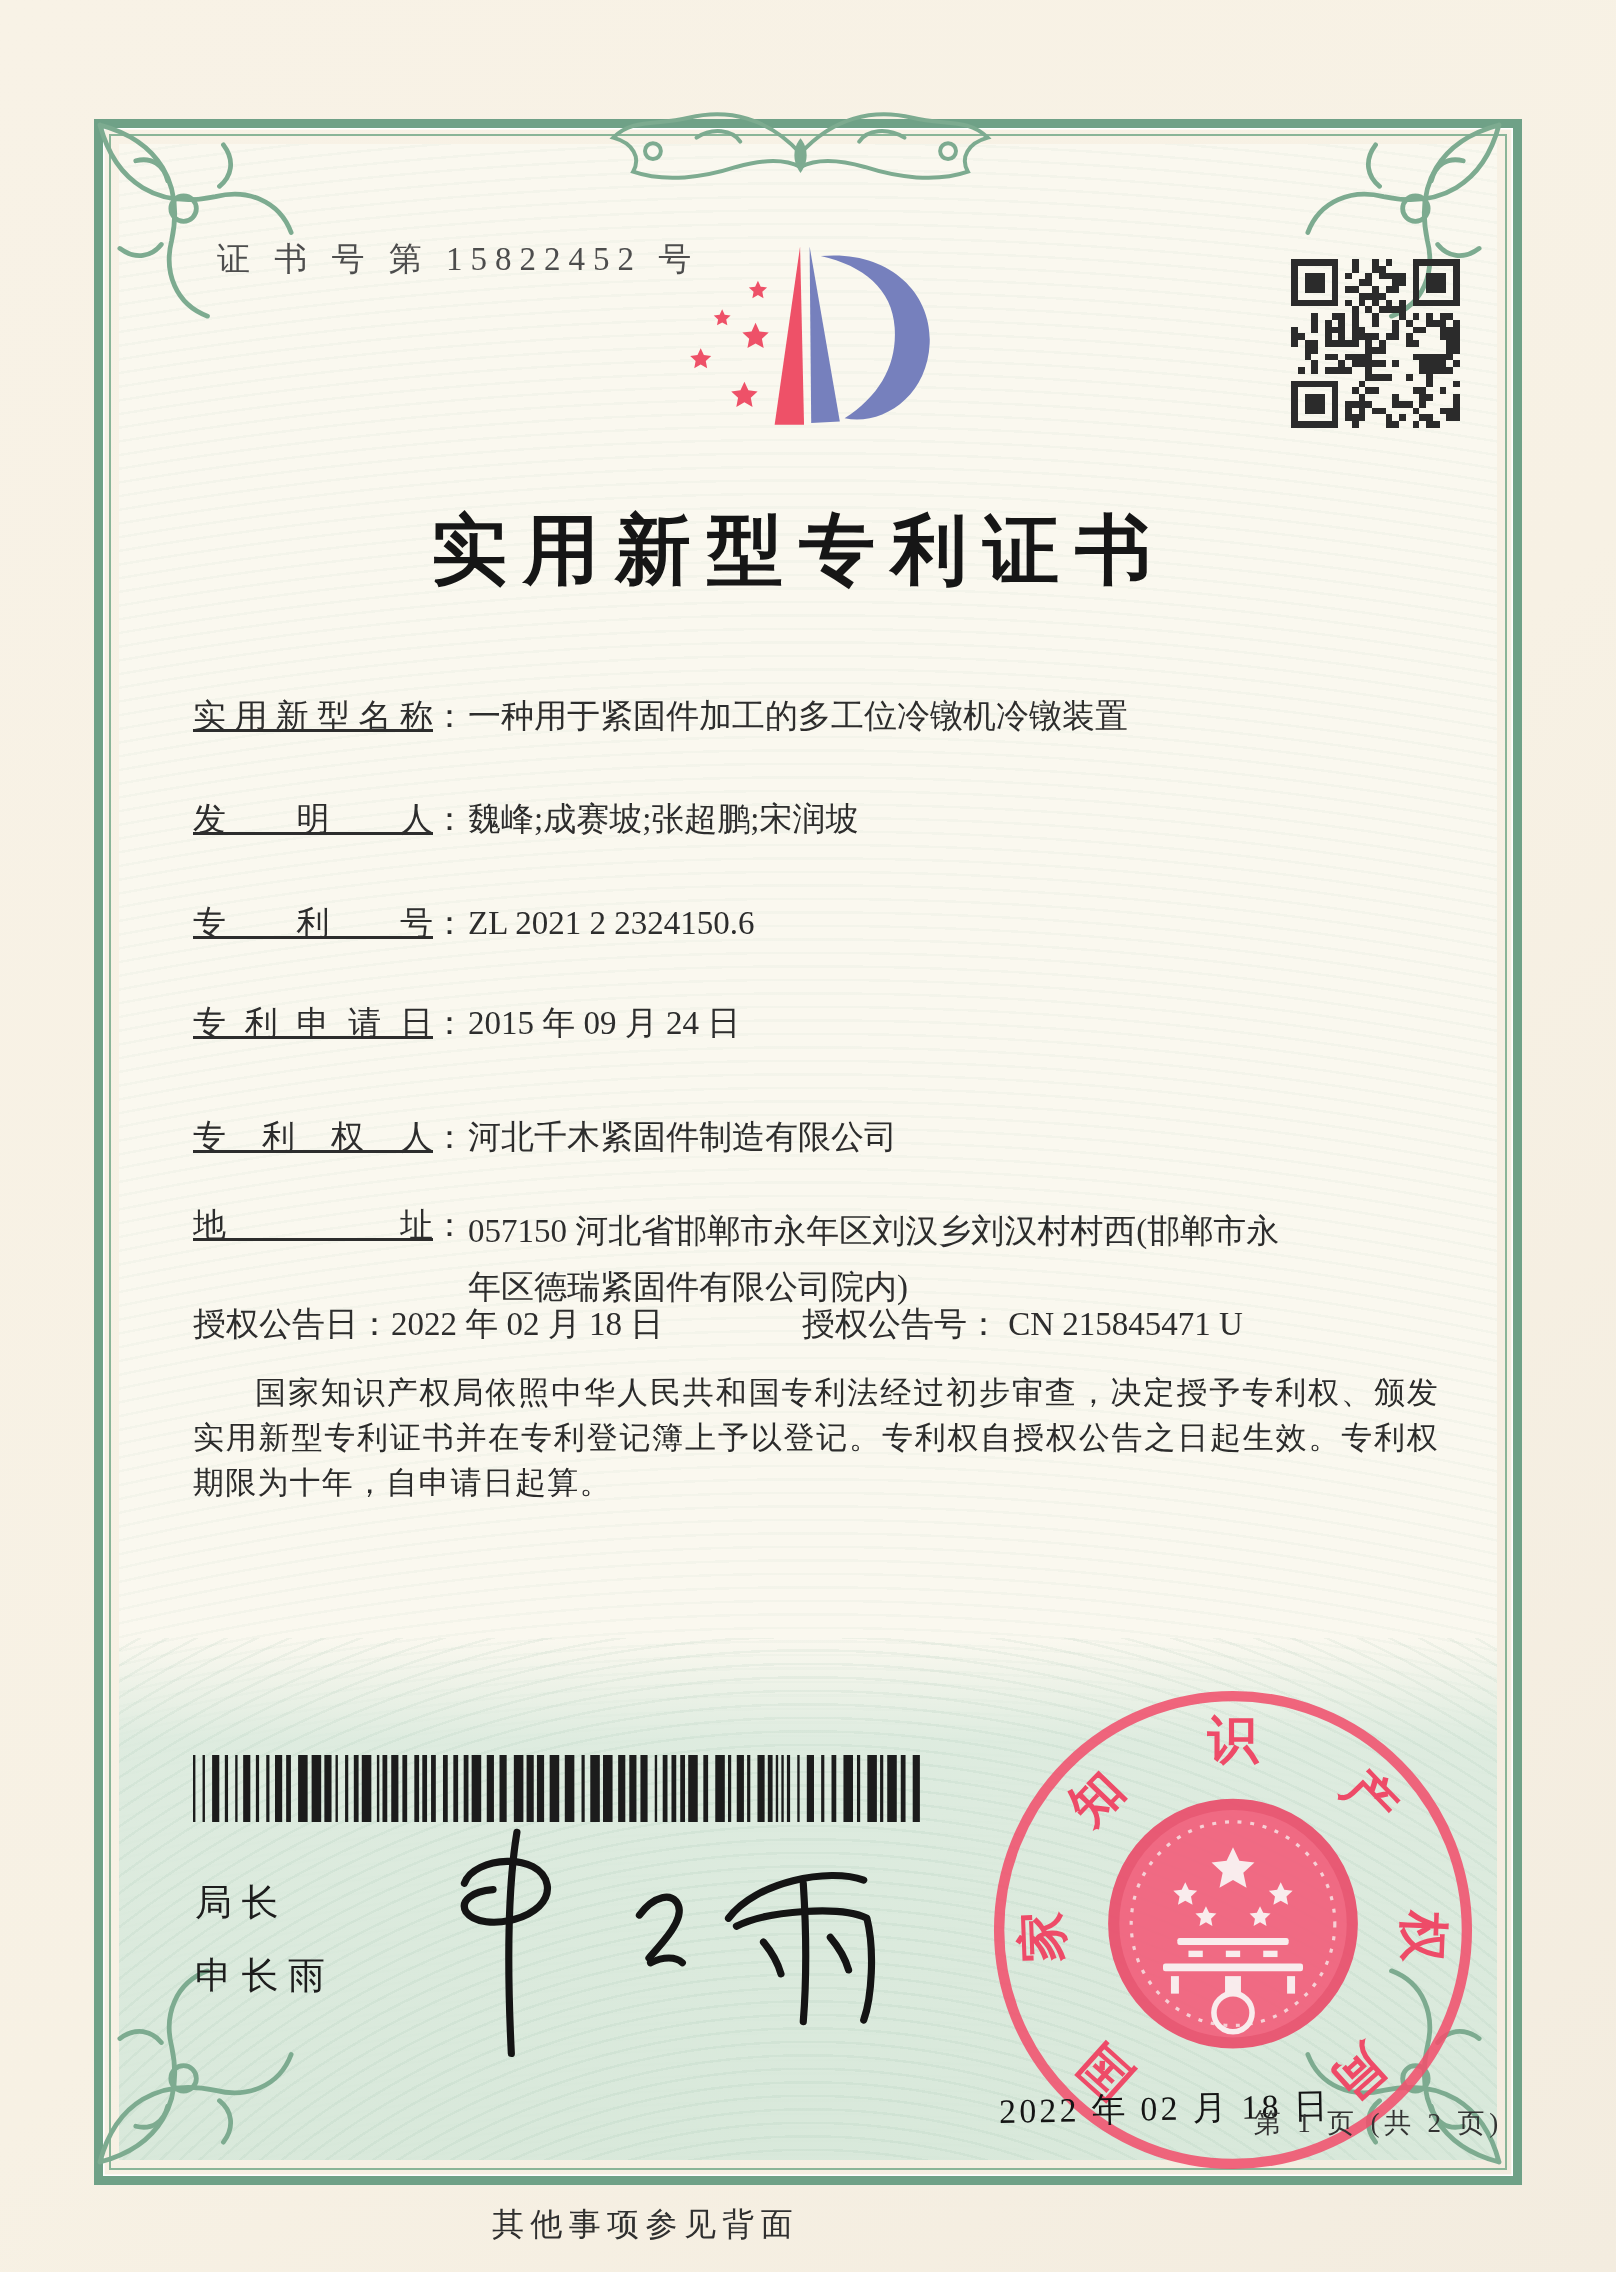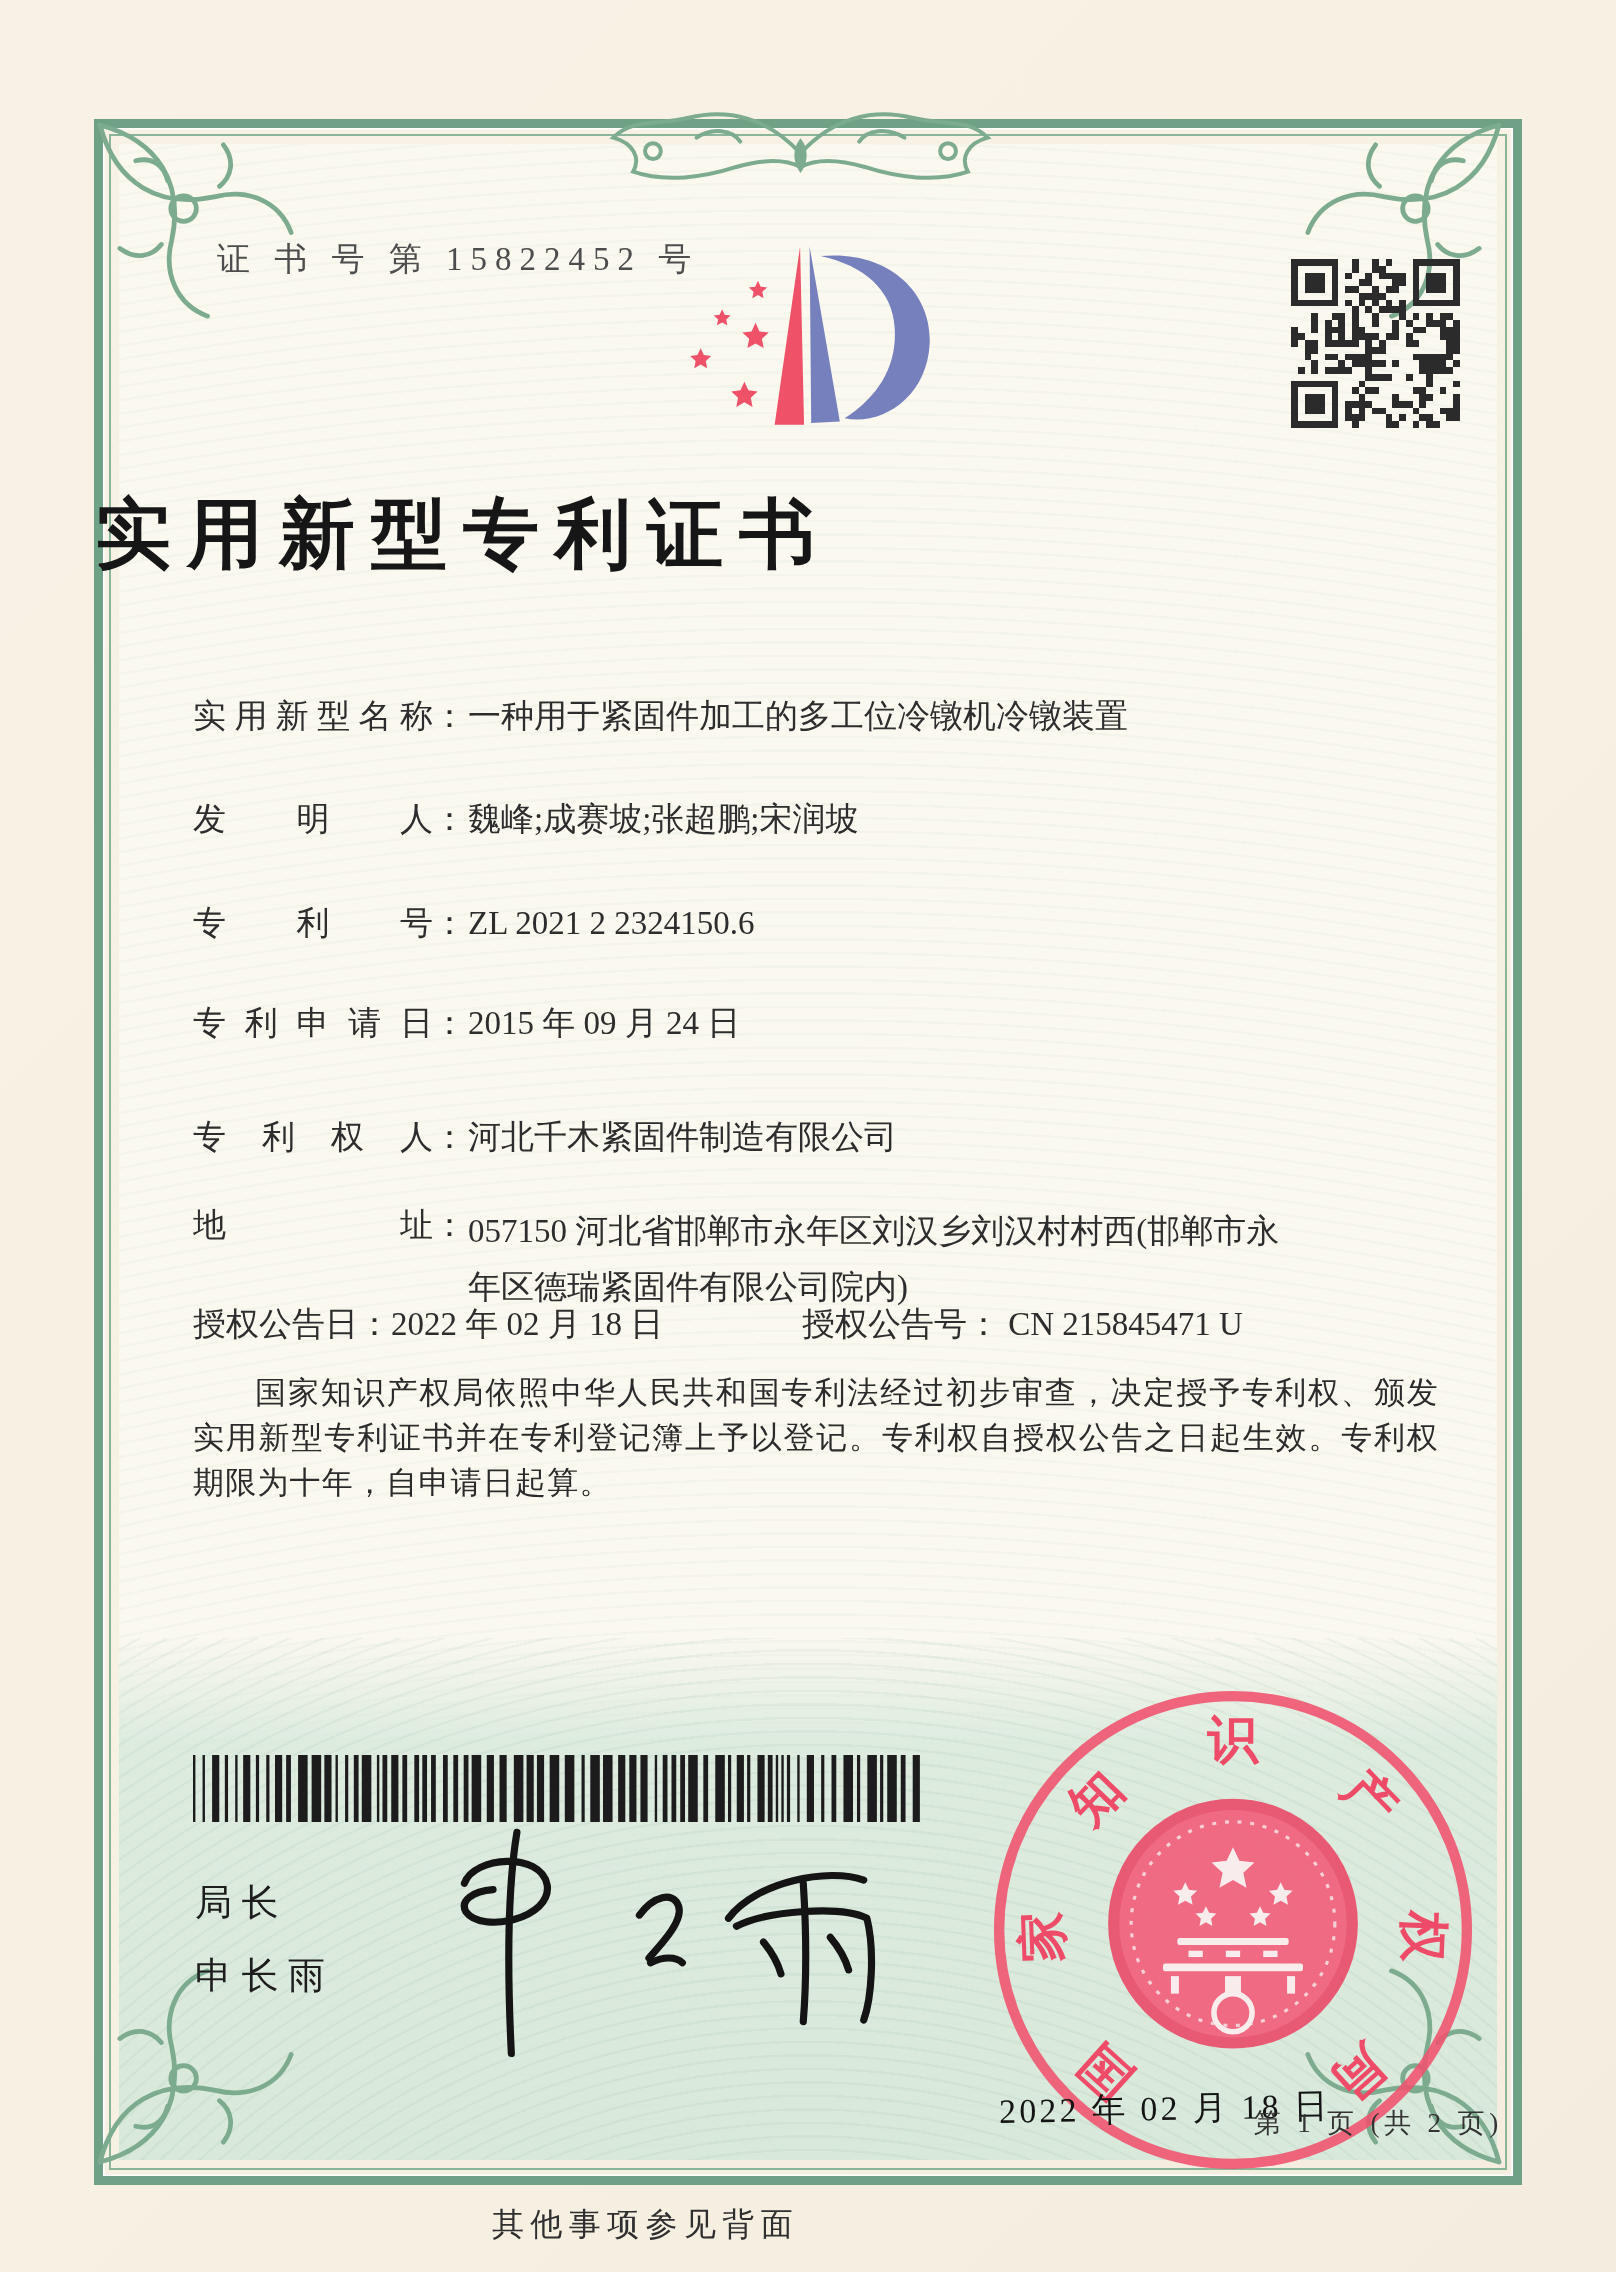--- a/index.html
+++ b/index.html
@@ -10,24 +10,24 @@
   .interior{position:absolute;inset:8px;background:#faf8ef;}
   .waves{position:absolute;inset:0;background:
      repeating-radial-gradient(circle at 50% 225%, rgba(111,161,135,.10) 0 2.4px, rgba(0,0,0,0) 2.4px 13.5px);
      opacity:.45;}
   .green-band{position:absolute;left:0;right:0;top:1494px;bottom:0;
      background:linear-gradient(180deg, rgba(214,232,219,0) 0, rgba(214,232,219,.78) 103px, rgba(209,229,214,.82));}
   .green-band .waves{opacity:.8}
   .ornament{position:absolute;color:#7dab90;}
   
   .certno{position:absolute;left:169px;top:237px;font-size:33px;letter-spacing:8px;color:#4d4d4d;margin-left:48px;}
-  .title{position:absolute;left:95px;width:1408px;top:484px;font-size:76px;font-weight:700;letter-spacing:16px;color:#161616;}
+  .title{position:absolute;left:95px;width:1408px;top:500px;text-align:center;font-size:76px;font-weight:700;letter-spacing:16px;color:#161616;}
   .rows{position:absolute;left:193px;top:0;width:1257px;color:#2d2d2d;font-size:33px;}
   .row{position:absolute;left:0;white-space:nowrap;}
-  .row-label{display:inline-block;width:240px;text-align:justify;text-align-last:justify;vertical-align:top;}
+  .row-label{display:inline-block;width:240px;text-align:justify;text-align-last:justify;vertical-align:top;text-decoration:underline;}
   .row-colon{display:inline-block;width:35px;}
   .row-val{display:inline-block;text-align:right;}
   .addr-val{display:inline-block;width:820px;white-space:normal;line-height:56px;vertical-align:top;}
   .grant-group2{position:absolute;left:609px;top:0;white-space:nowrap;}
   .paras{position:absolute;left:193px;top:1370px;width:1246px;font-size:31px;line-height:45px;letter-spacing:1.2px;color:#2b2b2b;text-align:justify;}
   .paras p{margin:0 0 17.5px 0;text-indent:2em;}
   .officer{position:absolute;left:195px;font-size:37px;letter-spacing:9.5px;color:#1d1d1d;font-family:"Liberation Sans",sans-serif;}
   .footer-page{position:absolute;left:95px;width:1408px;top:2105px;text-align:right;font-size:27px;letter-spacing:4.8px;color:#333;}
   .back-note{position:absolute;left:0;width:1291px;top:2203px;text-align:center;font-size:32px;letter-spacing:6.4px;color:#2f2f2f;}
   

